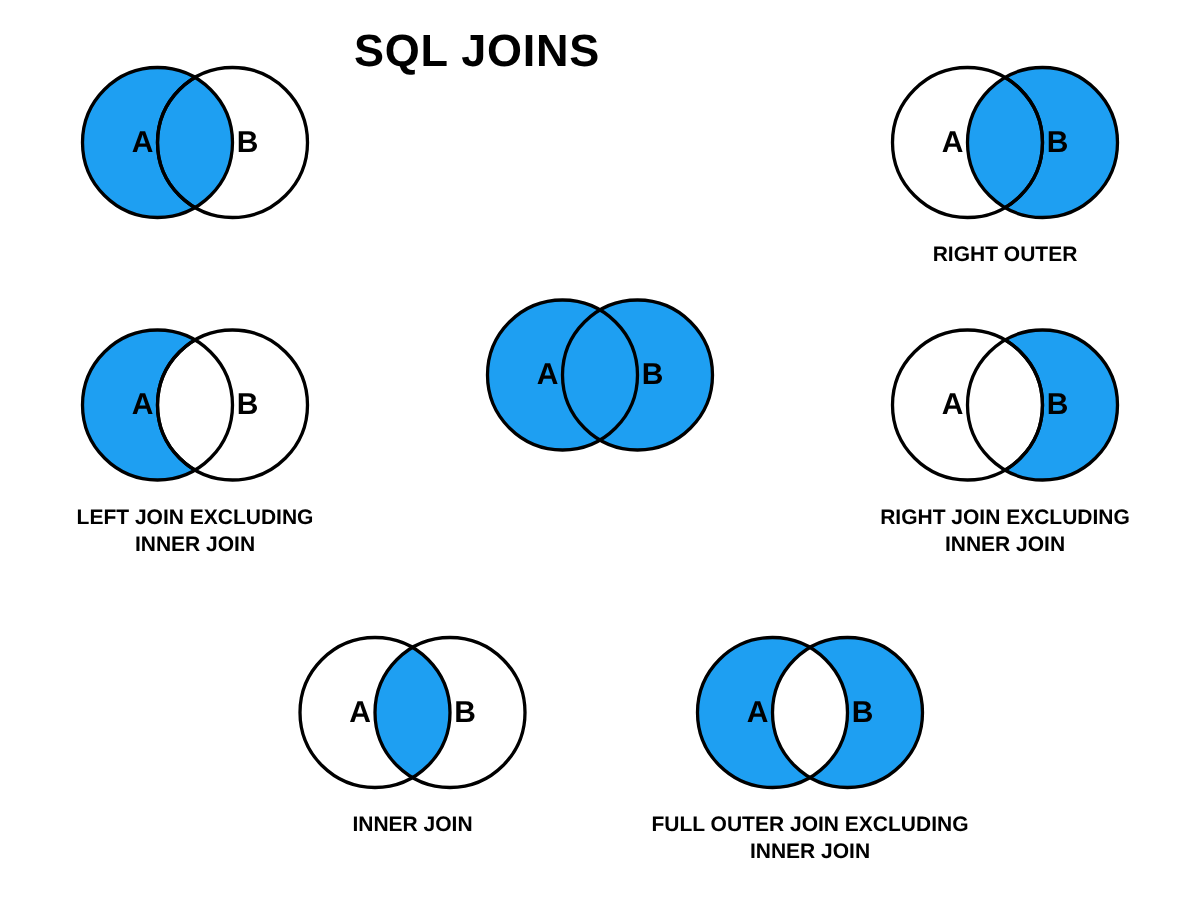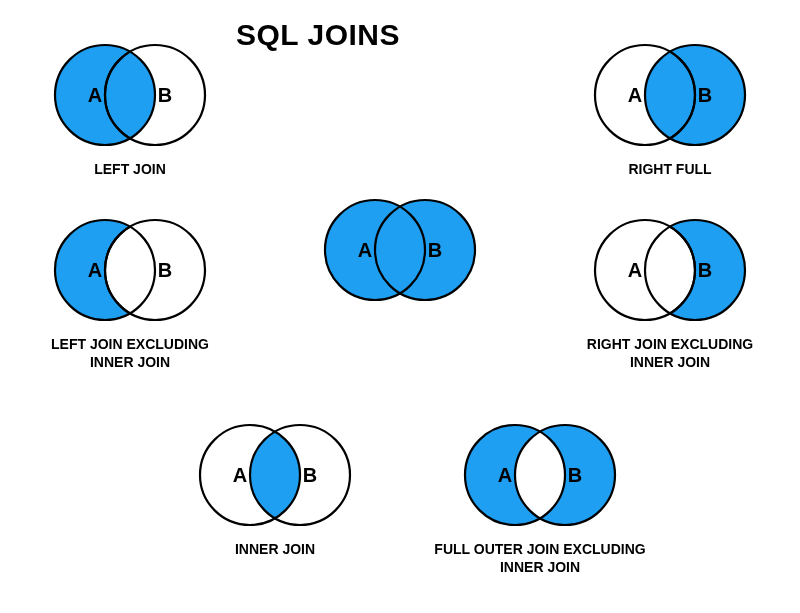--- a/index.html
+++ b/index.html
@@ -64,40 +64,39 @@
 
     <circle cx="65" cy="60" r="50" fill="none" stroke="#000" stroke-width="2.2"></circle>
     <circle cx="115" cy="60" r="50" fill="none" stroke="#000" stroke-width="2.2"></circle>
 
     <g clip-path="url(#clipA1)">
       <circle cx="115" cy="60" r="50" fill="none" stroke="#000" stroke-width="2.2"></circle>
     </g>
     <text class="lblA" x="55" y="60">A</text>
     <text class="lblB" x="125" y="60">B</text>
   </svg>
-  <div class="caption">LEFT JOIN</div>
 </div>
 
 <div class="venn" style="left:560px; top:35px;">
   <svg width="180" height="120" viewBox="0 0 180 120">
     <defs>
       <clipPath id="clipB1">
           <circle cx="115" cy="60" r="50"></circle>
         </clipPath>
     </defs>
     <circle cx="115" cy="60" r="50" fill="#1E9FF2"></circle>
     <circle cx="65" cy="60" r="50" fill="none" stroke="#000" stroke-width="2.2"></circle>
     <circle cx="115" cy="60" r="50" fill="none" stroke="#000" stroke-width="2.2"></circle>
     <g clip-path="url(#clipB1)">
       <circle cx="65" cy="60" r="50" fill="none" stroke="#000" stroke-width="2.2"></circle>
     </g>
     <text class="lblA" x="55" y="60">A</text>
     <text class="lblB" x="125" y="60">B</text>
   </svg>
-  <div class="caption">RIGHT FULL</div>
+  <div class="caption">RIGHT OUTER</div>
 </div>
 
 <div class="venn" style="left:290px; top:190px;">
   <svg width="180" height="120" viewBox="0 0 180 120">
     <circle cx="65" cy="60" r="50" fill="#1E9FF2"></circle>
     <circle cx="115" cy="60" r="50" fill="#1E9FF2"></circle>
     <circle cx="65" cy="60" r="50" fill="none" stroke="#000" stroke-width="2.2"></circle>
     <circle cx="115" cy="60" r="50" fill="none" stroke="#000" stroke-width="2.2"></circle>
     <text class="lblA" x="55" y="60">A</text>
     <text class="lblB" x="125" y="60">B</text>

